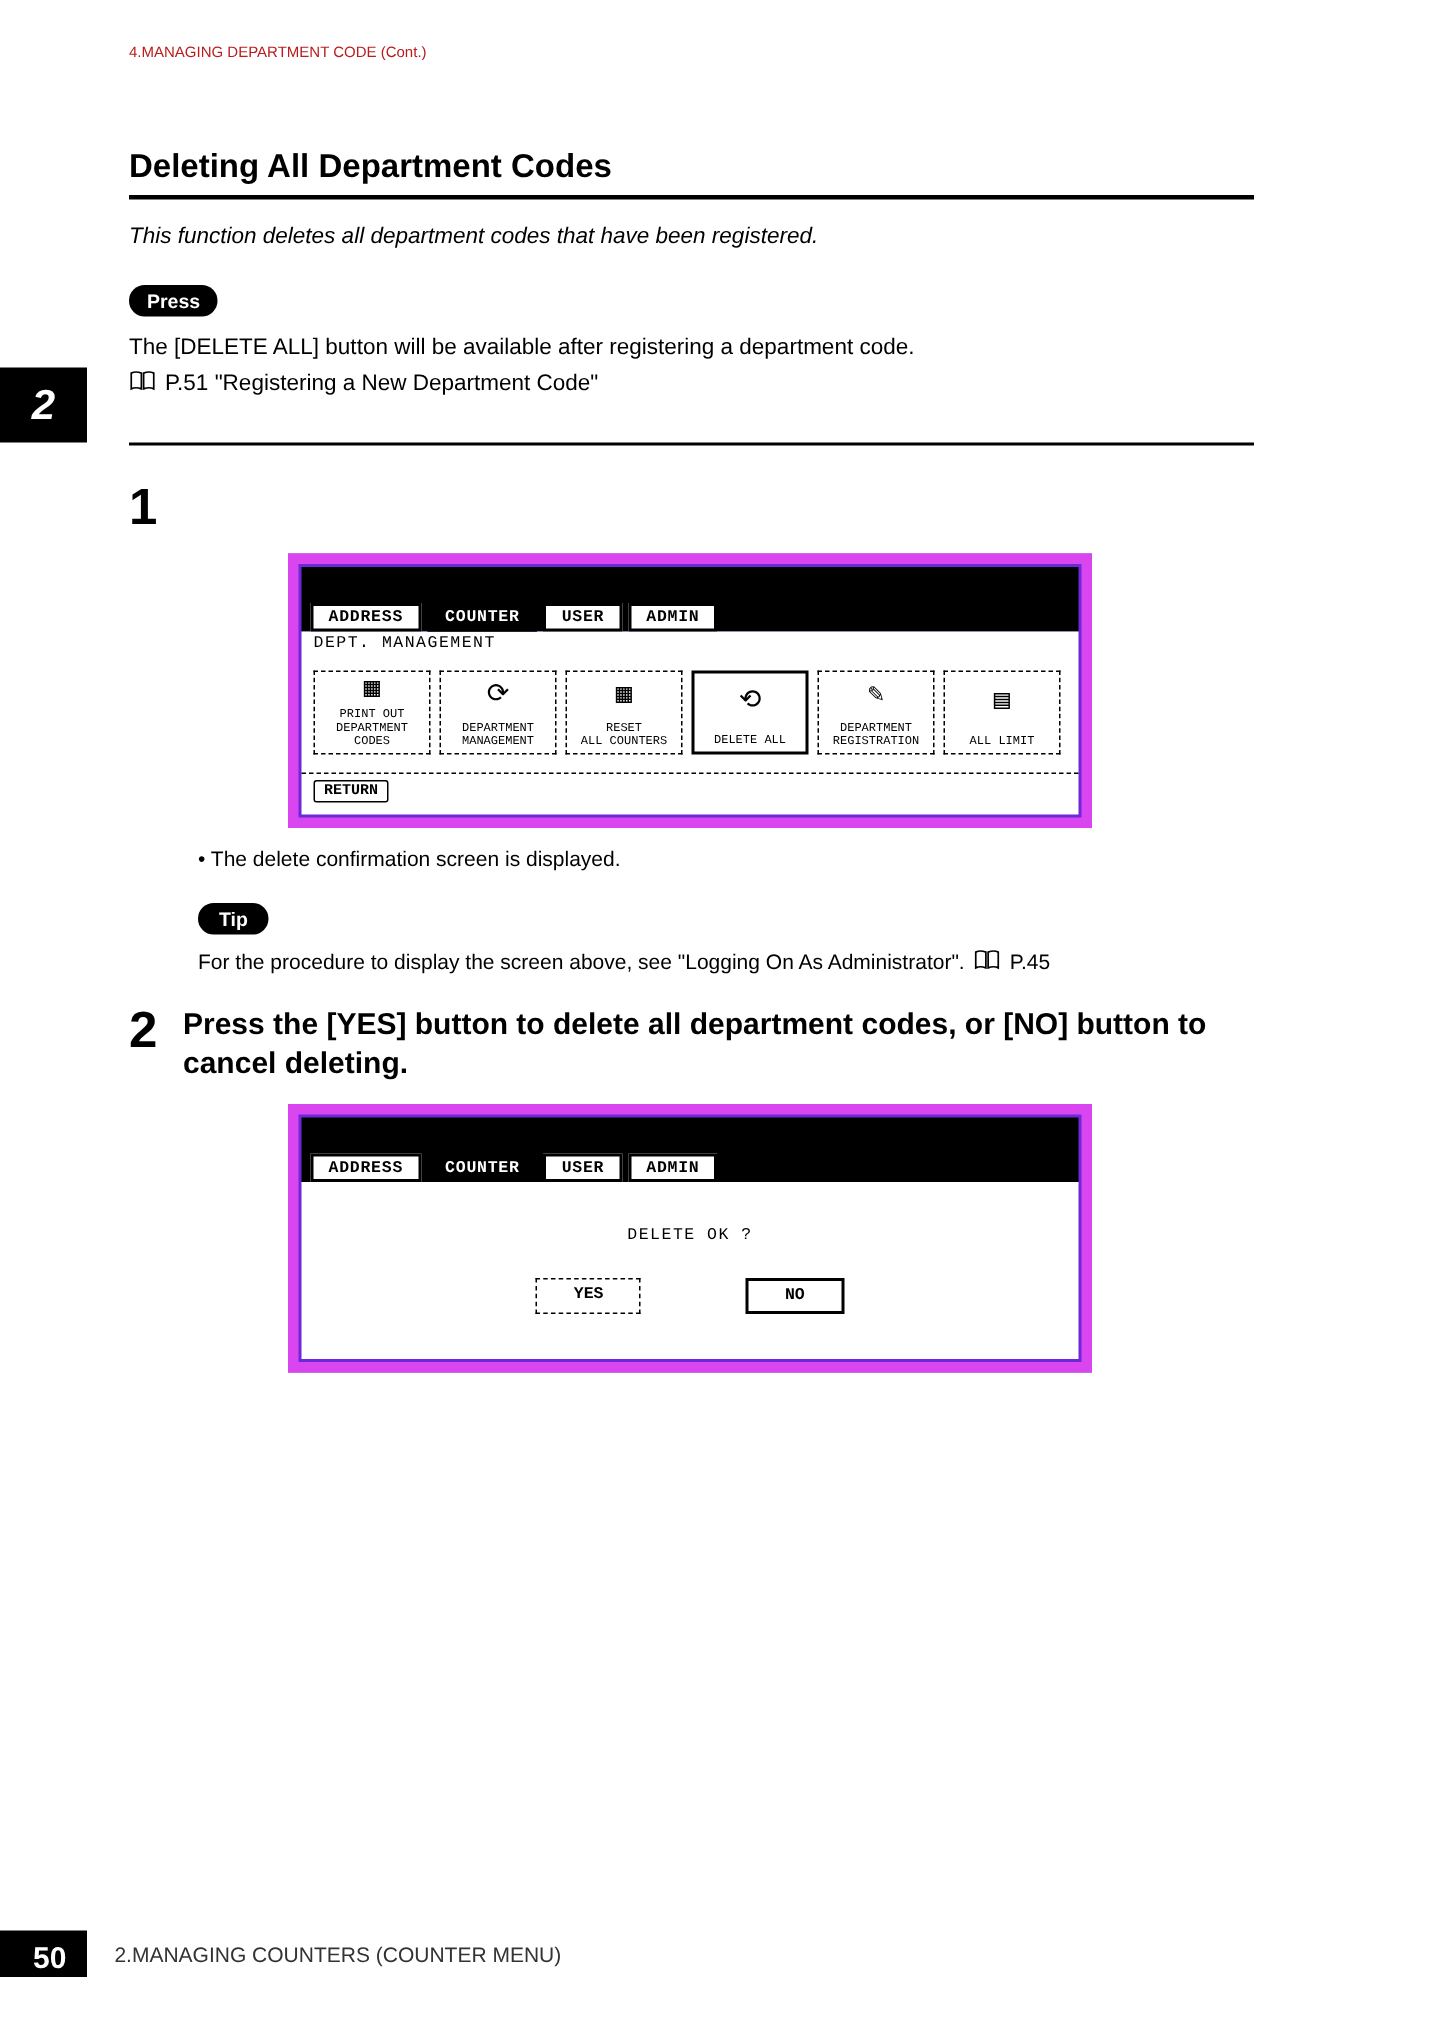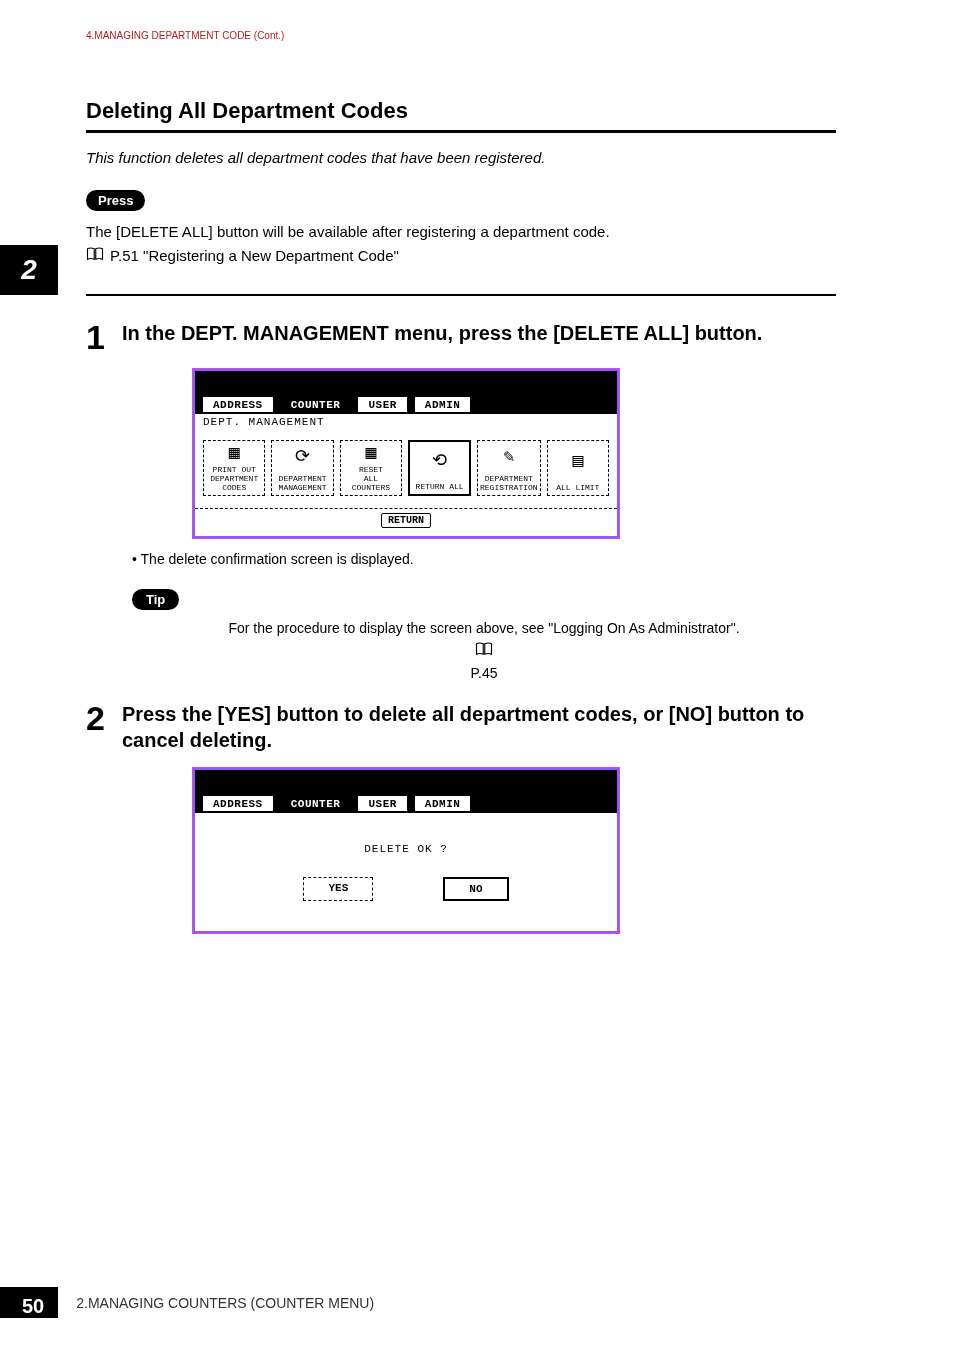--- a/index.html
+++ b/index.html
@@ -16,40 +16,40 @@
   .note-badge { display:inline-block; background:#000; color:#fff; padding: 3px 12px; border-radius: 11px; font-size: 13px; font-weight: bold; margin-bottom:10px; }
   .note-text { font-size: 15px; line-height: 1.45; margin-bottom: 4px; }
   .ref-line { font-size: 15px; display:flex; align-items:center; gap:6px; margin-top:2px; }
   .book-icon svg { width: 18px; height: 14px; }
 
   .step-row { display:flex; align-items:flex-start; gap:12px; margin-top: 24px; }
   .step-num { font-size: 34px; font-weight: bold; line-height: 1; min-width: 24px; }
   .step-title { font-size: 20px; font-weight: bold; line-height: 1.3; }
 
   .screenshot-wrap { margin-left: 106px; margin-top: 14px; }
-  .scr { background:#8b5cf6; border:1px solid #d946ef; padding:2px; width: 428px; font-family: "Courier New", monospace; font-size: 11px; }
+  .scr { background:#6d28d9; border:7px solid #d946ef; padding:2px; width: 536px; font-family: "Courier New", monospace; font-size: 11px; }
   .scr-inner { background:#fff; }
   .tabs-row { display:flex; gap:4px; padding:6px 6px 0 6px; align-items:center; }
   .ui-tab { border:2px solid #000; padding:2px 10px 1px 10px; font-weight:bold; font-size:11px; background:#fff; letter-spacing:0.5px; }
   .ui-tab.active { background:#000; color:#fff; }
   .tabs-row-top { background:#000; padding:24px 6px 0 6px; }
 
   .breadcrumb { padding:2px 8px 4px 8px; font-size:11px; letter-spacing:1px; }
   .btn-row { display:flex; gap:6px; padding:8px 8px 10px 8px; }
   .scr-btn { border:1px dashed #000; width:78px; height:56px; display:flex; flex-direction:column; align-items:center; justify-content:flex-end; font-size:8px; text-align:center; padding:2px; gap:2px; line-height:1.1; font-family:"Courier New",monospace; }
   .scr-btn.sel { border:2px solid #000; }
   .scr-btn .ico { flex:1; display:flex; align-items:center; justify-content:center; font-size:18px; }
-  .return-row { padding:4px 8px 8px 8px; border-top:1px dashed #000; margin-top:2px;text-align:center; }
+  .return-row { padding:4px 8px 8px 8px; border-top:1px dashed #000; margin-top:2px; }
   .return-btn { border:1px solid #000; display:inline-block; padding:1px 6px; font-size:10px; font-weight:bold; border-radius:2px; }
 
   .bullet { margin-left: 46px; margin-top: 12px; font-size: 14px; }
   .bullet::before { content:"• "; }
 
   .tip-badge { display:inline-block; background:#000; color:#fff; padding:3px 14px; border-radius:11px; font-size:13px; font-weight:bold; margin-left:46px; margin-top:22px; margin-bottom:10px; }
-  .tip-text { margin-left:46px; font-size:14px; display:flex; align-items:center; gap:6px; flex-wrap:wrap;flex-direction:column; }
+  .tip-text { margin-left:46px; font-size:14px; display:flex; align-items:center; gap:6px; flex-wrap:wrap; }
 
   .confirm-body { background:#fff; padding:30px 0 30px 0; text-align:center; }
   .confirm-q { font-size:11px; letter-spacing:1px; font-family:"Courier New",monospace; margin-bottom:22px; }
   .yn-row { display:flex; justify-content:center; gap:70px; }
   .yn-btn { border:1px dashed #000; padding:4px 24px; font-size:11px; font-weight:bold; font-family:"Courier New",monospace; }
   .yn-btn.no { border:2px solid #000; }
 
   .footer { position:absolute; left:0; bottom:30px; display:flex; align-items:center; gap:18px; }
   .page-num-box { background:#000; color:#fff; font-size:20px; font-weight:bold; padding:8px 14px 0 22px; }
   .footer-text { font-size:14px; color:#333; }
@@ -78,21 +78,20 @@
           </svg>
       </span>
       <span>P.51 "Registering a New Department Code"</span>
     </div>
 
     <hr class="hr-thin">
 
     
     <div class="step-row">
       <div class="step-num">1</div>
-      <div class="step-title">In the DEPT. MANAGEMENT menu, press the [DELETE ALL] button.</div>
     </div>
 
     <div class="screenshot-wrap">
       <div class="scr">
         <div class="tabs-row tabs-row-top">
           <div class="ui-tab">ADDRESS</div>
           <div class="ui-tab active">COUNTER</div>
           <div class="ui-tab">USER</div>
           <div class="ui-tab">ADMIN</div>
         </div>
@@ -106,21 +105,21 @@
             <div class="scr-btn">
               <div class="ico">⟳</div>
               <div><span>DEPARTMENT</span><br><span>MANAGEMENT</span></div>
             </div>
             <div class="scr-btn">
               <div class="ico">▦</div>
               <div><span>RESET</span><br><span>ALL COUNTERS</span></div>
             </div>
             <div class="scr-btn sel">
               <div class="ico">⟲</div>
-              <div>RETURN ALL</div>
+              <div>DELETE ALL</div>
             </div>
             <div class="scr-btn">
               <div class="ico">✎</div>
               <div><span>DEPARTMENT</span><br><span>REGISTRATION</span></div>
             </div>
             <div class="scr-btn">
               <div class="ico">▤</div>
               <div>ALL LIMIT</div>
             </div>
           </div>

